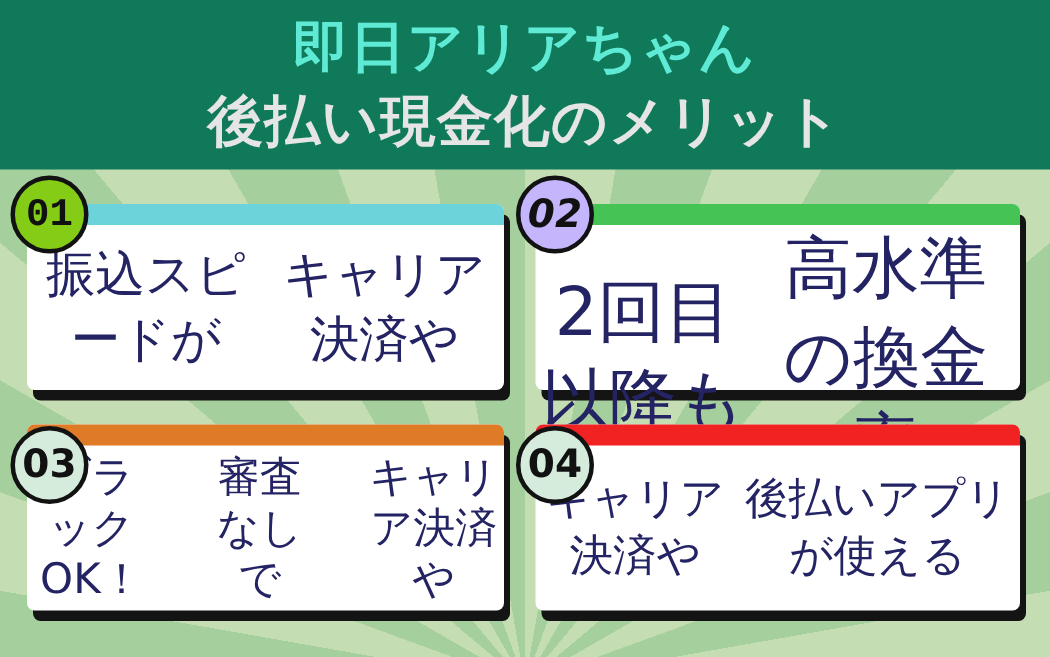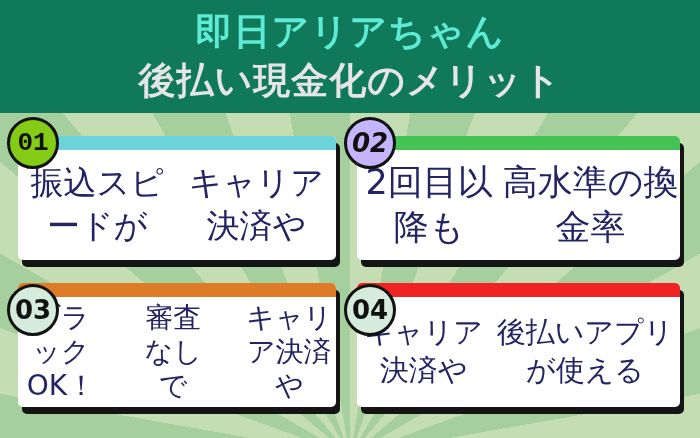--- a/index.html
+++ b/index.html
@@ -24,21 +24,21 @@
     flex:1 1 auto; display:flex; flex-direction:row;
     align-items:center; justify-content:center;
     font-weight:normal; text-align:center; letter-spacing:0px;
   }
   .card-line { display:block; }
   .c1 { left:18px;  top:136px; width:318px; height:124px; }
   .c2 { left:357px; top:136px; width:323px; height:124px; }
   .c3 { left:18px;  top:283px; width:318px; height:124px; }
   .c4 { left:357px; top:283px; width:323px; height:124px;justify-content:center; }
   .c1 .card-body { font-size:33px; line-height:1.3; }
-  .c2 .card-body { font-size:35px; line-height:1.3; }
+  .c2 .card-body { font-size:45px; line-height:1.3; }
   .c3 .card-body { font-size:28px; line-height:1.22;gap:36px; }
   .c4 .card-body { font-size:29px; line-height:1.3; }
   .badge {
     position:absolute; z-index:3; width:46px; height:46px; border-radius:50%;
     border:3px solid #121212; display:flex; align-items:center; justify-content:center;
     font-weight:bold; font-size:26px; color:#111111;
   }
   .b1 { left:7px;   top:117px; }
   .b2 { left:344px; top:117px; }
   .b3 { left:7px;   top:284px; }

